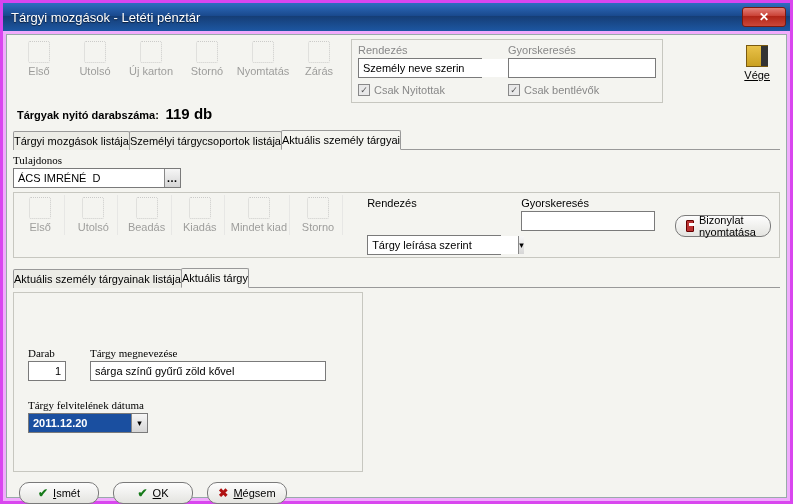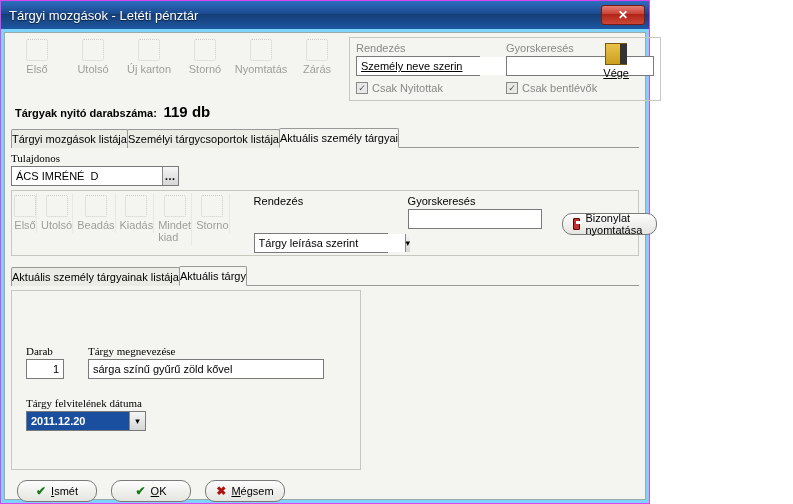--- a/index.html
+++ b/index.html
@@ -1,17 +1,17 @@
 <!DOCTYPE html>
 <html><head>
 <meta charset="utf-8">
 <style>
   * { box-sizing: border-box; font-family: Tahoma, Arial, sans-serif; font-size: 11px; }
   body { margin: 0; background: #fff; }
-  .window { width: 650px; height: 504px; border: 1px solid #d946ef; background: #7dd3fc; position: relative; }
+  .window { width: 793px; height: 504px; border: 3px solid #d946ef; background: #f0abfc; position: relative; }
   .titlebar { height: 28px; background: linear-gradient(to bottom, #2f6dc0 0%, #1a4a8e 45%, #153d75 46%, #1d57a2 100%); display: flex; align-items: center; padding: 0 4px 0 8px; }
   .titlebar .title { color: #fff; font-size: 13px; text-shadow: 0 1px 1px rgba(0,0,0,0.6); flex: 1; }
   .titlebar .close { width: 44px; height: 20px; background: linear-gradient(to bottom,#e37e77,#c94034 45%,#b12417 46%,#cb4739); border: 1px solid #7a1a10; border-radius: 3px; display:flex; align-items:center; justify-content:center; margin-left:2px; }
   .titlebar .close span { color:#fff; font-weight:bold; font-size:12px; }
   .inner { padding: 3px; height: calc(100% - 28px); }
   .panel { background: #f4f4f0; border: 1px solid #9aa; height: 100%; padding: 4px 6px 6px 6px; position:relative; }
 
   .topbar { display:flex; }
   .toolbar { display:flex; gap:4px; padding: 2px 0 6px 0; }
   .tbtn { width: 52px; display:flex; flex-direction:column; align-items:center; gap:2px; color:#555; opacity:0.55; }
@@ -108,21 +108,21 @@
             </div>
           <div class="tbtn">
               <div class="ic"></div>
               <span>Zárás</span>
             </div>
         </div>
 
         <div class="sortbox">
           <div class="col">
             <label>Rendezés</label>
-            <div class="select" style="width:124px;text-decoration:underline;">
+            <div class="select" style="width:124px;">
               <input value="Személy neve szerin" style="">
               <div class="arrow">▾</div>
             </div>
             <div class="check">
               <span class="box">✓</span>
               <span>Csak Nyitottak</span>
             </div>
           </div>
           <div class="col">
             <label>Gyorskeresés</label>

